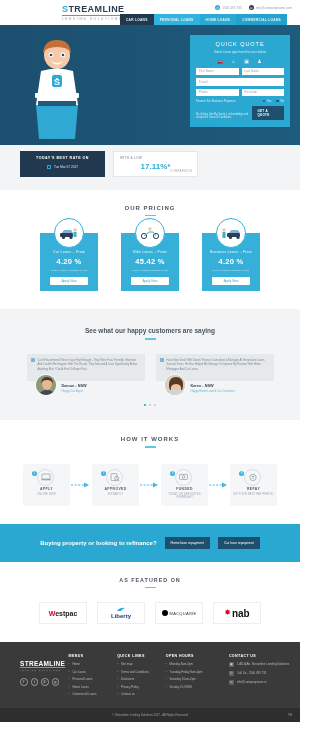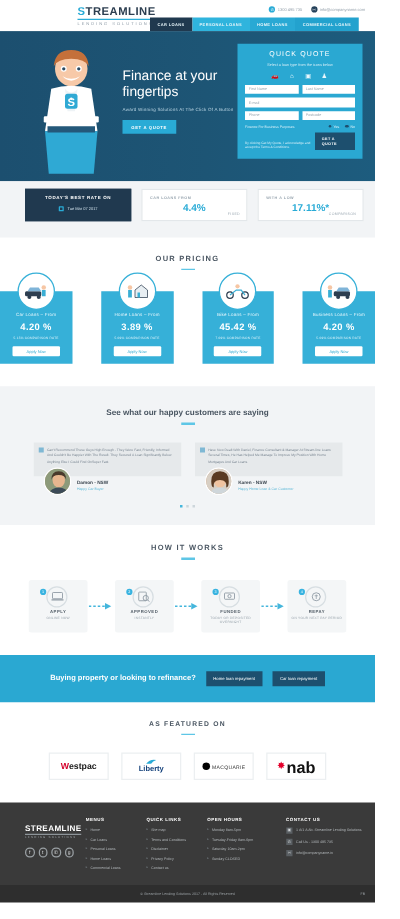--- a/index.html
+++ b/index.html
@@ -185,25 +185,20 @@
       <path d="M24 36 q5 6 10 0 l-2 18 l-6 0 z" fill="#eef3f6"></path>
       <rect x="24" y="40" width="10" height="12" rx="2" fill="#2fa9d4"></rect>
       <text x="29" y="50" font-size="9" font-weight="bold" fill="#fff" text-anchor="middle" font-family="Liberation Sans">S</text>
       <path d="M8 70 l42 0 l-3 34 l-36 0z" fill="#2fa9d4"></path>
       <rect x="10" y="66" width="38" height="5" fill="#24587a"></rect>
       <rect x="7" y="58" width="8" height="5" rx="1" fill="#ffffff"></rect>
       <rect x="43" y="58" width="8" height="5" rx="1" fill="#ffffff"></rect>
       <circle cx="29" cy="44" r="1" fill="#fff"></circle>
     </svg>
 
-    <div class="hero-txt">
-      <div class="hero-h1">Finance at your fingertips</div>
-      <div class="hero-sub">Award Winning Solutions At The Click Of A Button</div>
-      <a class="hero-btn" href="#" style="text-decoration:none">GET A QUOTE</a>
-    </div>
 
     <div class="qq">
       <div class="qq-t">QUICK QUOTE</div>
       <div class="qq-s">Select a loan type from the icons below</div>
       <div class="qq-icons">
         <span>🚗</span>
         <span>⌂</span>
         <span>▣</span>
         <span>♟</span>
       </div>
@@ -241,25 +236,20 @@
   <div class="ratewrap">
     <div class="rates">
       <div class="rbox dark">
         <div class="cap">TODAY'S BEST RATE ON</div>
         <div class="datel">
           <span class="cal"></span>
           <span>Tue Mar 07 2017</span>
         </div>
       </div>
       <div class="rbox">
-        <div class="cap">CAR LOANS FROM</div>
-        <div class="big">4.4%</div>
-        <div class="suffix">FIXED</div>
-      </div>
-      <div class="rbox">
         <div class="cap">WITH A LOW</div>
         <div class="big">17.11%*</div>
         <div class="suffix">COMPARISON</div>
       </div>
     </div>
   </div>
 
   <div class="pricing">
     <div class="sec-h">OUR PRICING</div>
     <div class="sec-u"></div>
@@ -275,34 +265,20 @@
               <circle cx="16" cy="4" r="1.8" fill="#f6c6a4"></circle>
               <rect x="14.5" y="6" width="3" height="5" fill="#3aaed4"></rect>
             </svg>
         </div>
         <div class="lab">Car Loans – From</div>
         <div class="rate">4.20 %</div>
         <div class="cmp">5.15% COMPARISON RATE</div>
         <div class="pbtn">Apply Now</div>
       </div>
 
-      <div class="pcard">
-        <div class="pcirc">
-          <svg width="20" height="14" viewBox="0 0 20 14">
-              <path d="M8 6 l5-4 l5 4 v6 h-10z" fill="#e8eef2" stroke="#2d3e50" stroke-width=".6"></path>
-              <rect x="10" y="8" width="2" height="4" fill="#3aaed4"></rect>
-              <circle cx="4" cy="4" r="1.8" fill="#f6c6a4"></circle>
-              <rect x="2.5" y="6" width="3" height="6" fill="#3aaed4"></rect>
-            </svg>
-        </div>
-        <div class="lab">Home Loans – From</div>
-        <div class="rate">3.89 %</div>
-        <div class="cmp">5.09% COMPARISON RATE</div>
-        <div class="pbtn">Apply Now</div>
-      </div>
 
       <div class="pcard">
         <div class="pcirc">
           <svg width="20" height="14" viewBox="0 0 20 14">
               <circle cx="4" cy="10" r="2.6" fill="none" stroke="#2d3e50" stroke-width="1"></circle>
               <circle cx="16" cy="10" r="2.6" fill="none" stroke="#2d3e50" stroke-width="1"></circle>
               <path d="M4 10 l5-4 h4 l3 4" stroke="#3aaed4" stroke-width="1" fill="none"></path>
               <circle cx="10" cy="3" r="1.7" fill="#f6c6a4"></circle>
             </svg>
         </div>
@@ -488,21 +464,21 @@
       </div>
       <div class="flogo">
         <div style="display:flex;align-items:center;gap:2px;">
           <span style="width:6px;height:6px;border-radius:50%;background:#000;display:block"></span>
           <span style="font-size:4px;letter-spacing:.3px;color:#333">MACQUARIE</span>
         </div>
       </div>
       <div class="flogo">
         <div style="display:flex;align-items:center;gap:1px;">
           <span style="color:#e4002b;font-size:8px;line-height:8px">✸</span>
-          <span style="font-size:13px;font-weight:bold;color:#111">nab</span>
+          <span style="font-size:10px;font-weight:bold;color:#111">nab</span>
         </div>
       </div>
     </div>
   </div>
 
   <div class="footer">
     <div class="fbrand">
       <div class="fl-main">STREAMLINE</div>
       <div class="fl-sub">LENDING SOLUTIONS</div>
       <div class="socials">

